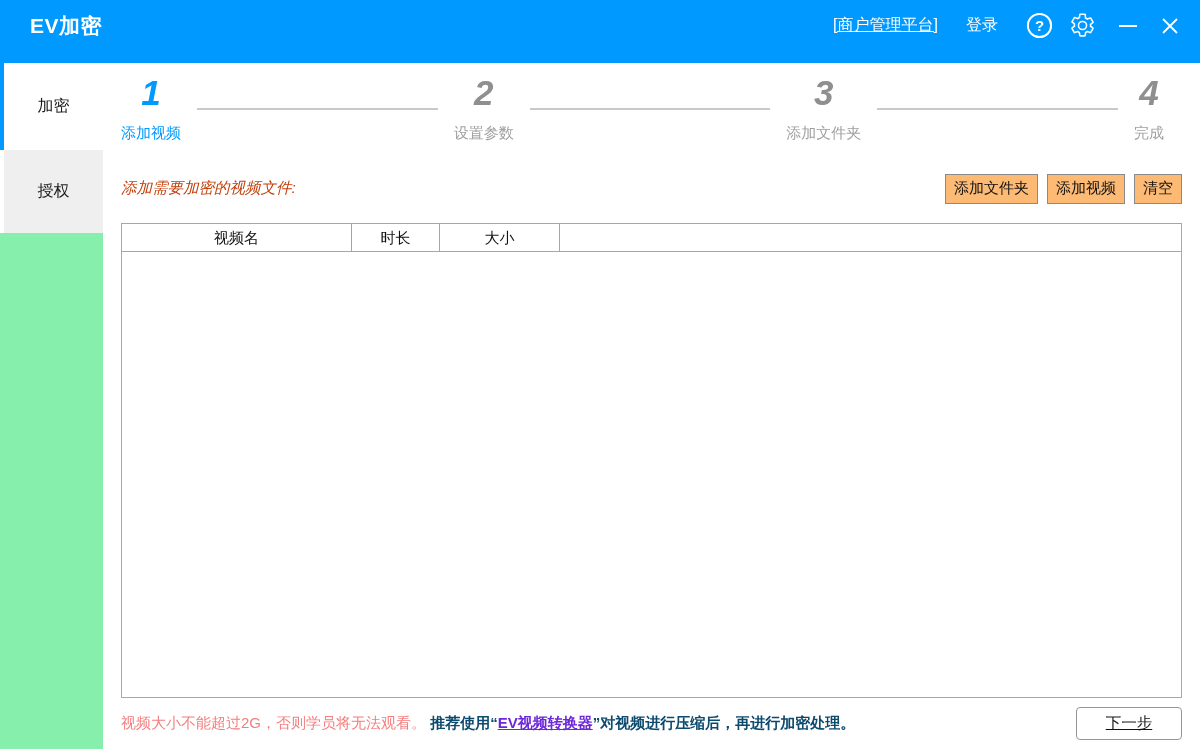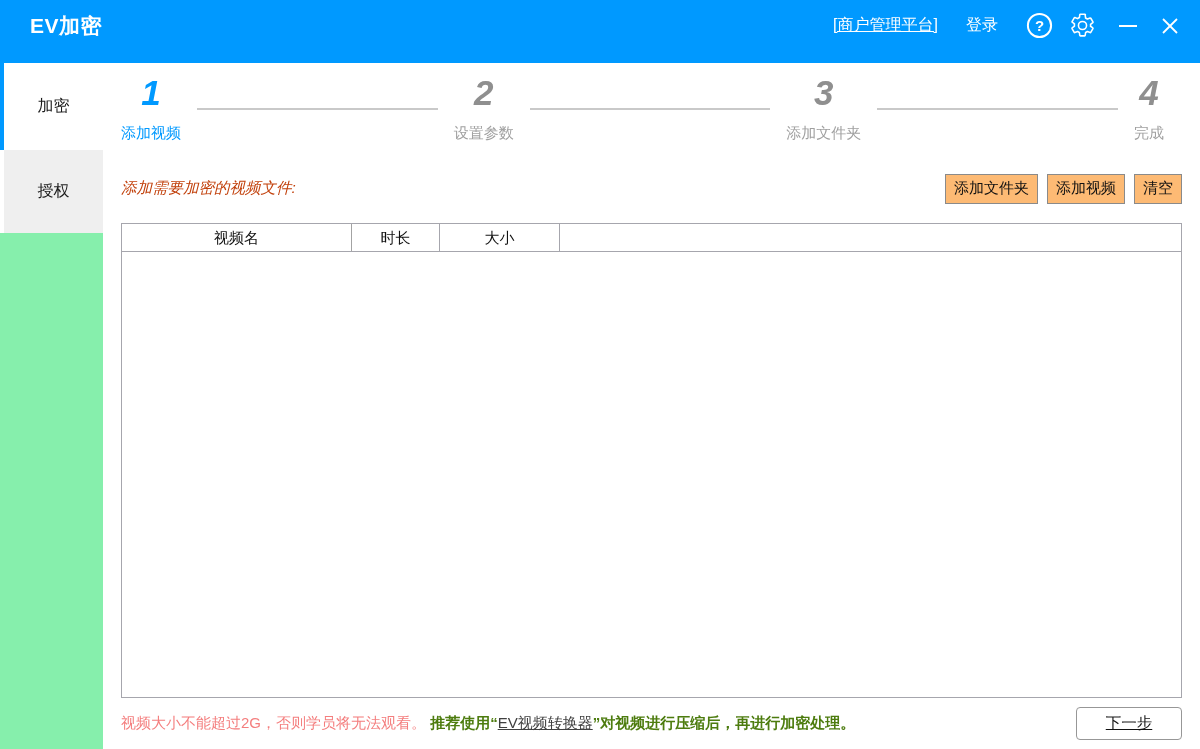--- a/index.html
+++ b/index.html
@@ -56,22 +56,22 @@
   .th-name { width:230px; border-right:1px solid #a3a3a3; }
   .th-dur  { width:88px;  border-right:1px solid #A6A6AD; }
   .th-size { width:120px; border-right:1px solid #A6A6AD; }
   .th-date { flex:1; }
   .tbody { flex:1; background:#fff; }
 
   
   .footer { flex:1; display:flex; align-items:center; padding:0 18px; }
   .notice { flex:1; font-size:15px; }
   .warn-text { color:#F47E7E;margin-top:7px; }
-  .tip-text { color:#4d7c0f; font-weight:bold; }
-  .conv-link { color:#404040; text-decoration:underline; cursor:pointer; font-weight:normal;margin-top:32px; }
+  .tip-text { color:#0c4a6e; font-weight:bold; }
+  .conv-link { color:#6d28d9; text-decoration:underline; cursor:pointer; font-weight:bold;margin-top:32px; }
   .next-btn { width:106px; height:33px; background:#fff; border:1px solid #979797;
               border-radius:4px; font-size:15.5px; cursor:pointer; color:#111;
               font-family:"Liberation Sans", sans-serif;text-decoration:underline; }
 </style>
 </head>
 <body>
 
 <div class="titlebar">
   <div class="app-title">EV加密</div>
   <div class="tb-spacer"></div>

